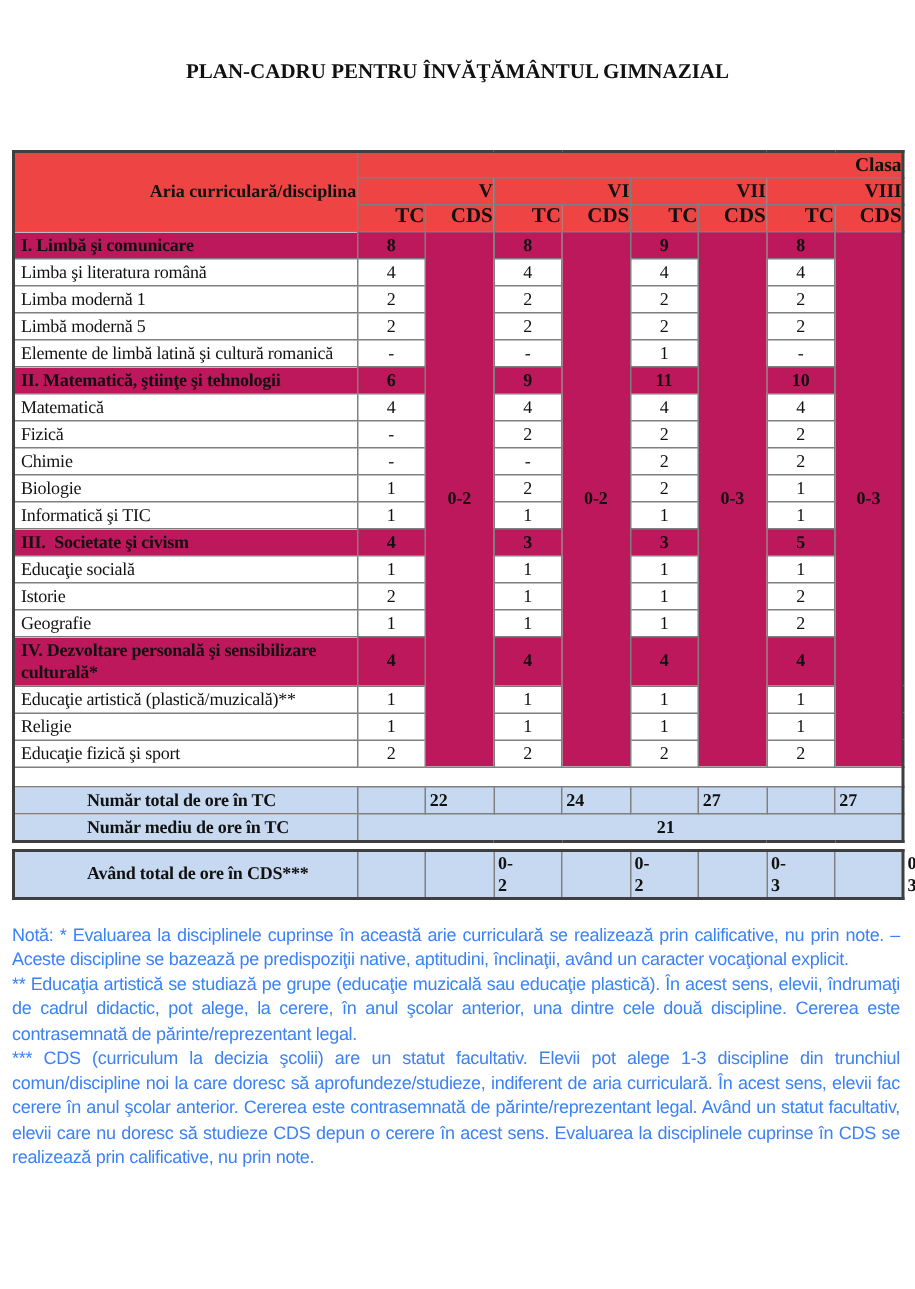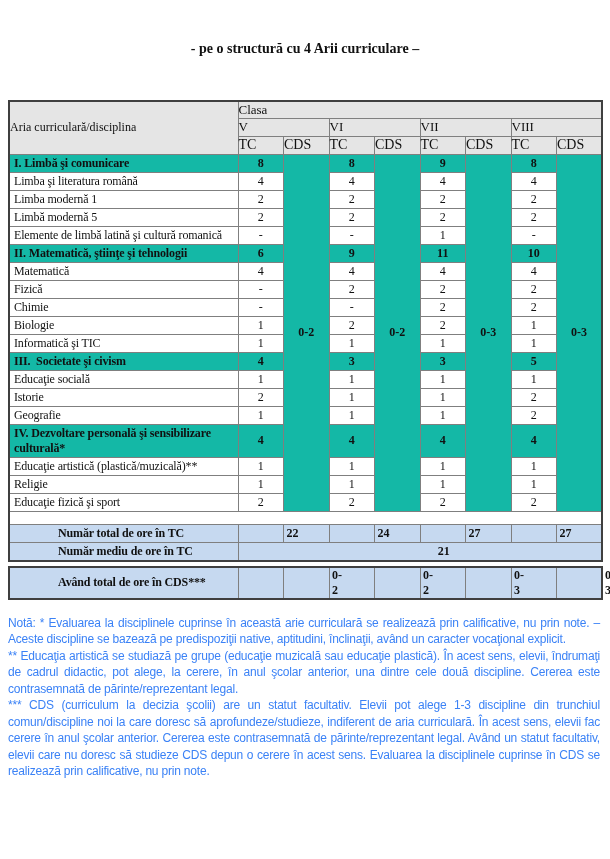--- a/index.html
+++ b/index.html
@@ -19,37 +19,37 @@
     table-layout: fixed;
     width: 595px;
     border: 2px solid #3f3f3f;
   }
   table.plan { margin-top: 12px; }
   table.cds-table { margin-top: 4px; }
   col.c-label { width: 229px; }
   col.c-num { width: 45.5px; }
 
   th, td { border: 1px solid #7f7f7f; padding: 0; font-size: 12px; }
-  thead th { background: #e5e5e5; font-weight: normal; text-align: left; }
+  thead th { background: #ef4444; font-weight: bold; text-align: right; }
   th.clasa-h { height: 17px; font-size: 13px; }
   th.class-h { height: 18px; font-size: 13px; }
   th.sub-h   { height: 18px; font-size: 14px; }
   th.corner  { font-size: 12px; vertical-align: middle; }
 
   td.label {
     text-align: left;
     padding: 1px 3px 1px 4px;
     white-space: pre;
     letter-spacing: -0.15px;
     overflow: hidden;
     height: 16px;
   }
   td.label.wrap { white-space: normal; }
   td.val { text-align: center; height: 16px; }
-  tr.section td { background: #14b8a6; font-weight: bold; }
+  tr.section td { background: #be185d; font-weight: bold; }
   td.cds-merged { background: #c6d9f0; text-align: center; vertical-align: middle; font-weight: bold; }
   tr.spacer td { height: 13px; background: #ffffff; }
   tr.total td { background: #c6d9f0; font-weight: bold; height: 18px; padding-left: 48px; }
 
   .notes {
     margin-top: 15px;
     font-family: "Liberation Sans", sans-serif;
     font-size: 12px;
     line-height: 1.38;
     letter-spacing: -0.2px;
@@ -58,21 +58,21 @@
     padding-right: 2px;
   }
   .notes p { margin: 0; }
 </style>
 </head>
 <body>
 
 <div class="page">
 
   <div class="titles">
-    <div>- pe o structură cu 4 Arii curriculare –</div>
+    <div>PLAN-CADRU PENTRU ÎNVĂŢĂMÂNTUL GIMNAZIAL</div>
   </div>
 
   <table class="main plan">
     <colgroup>
       <col class="c-label">
       <col class="c-num">
         <col class="c-num">
         <col class="c-num">
         <col class="c-num">
       <col class="c-num">

